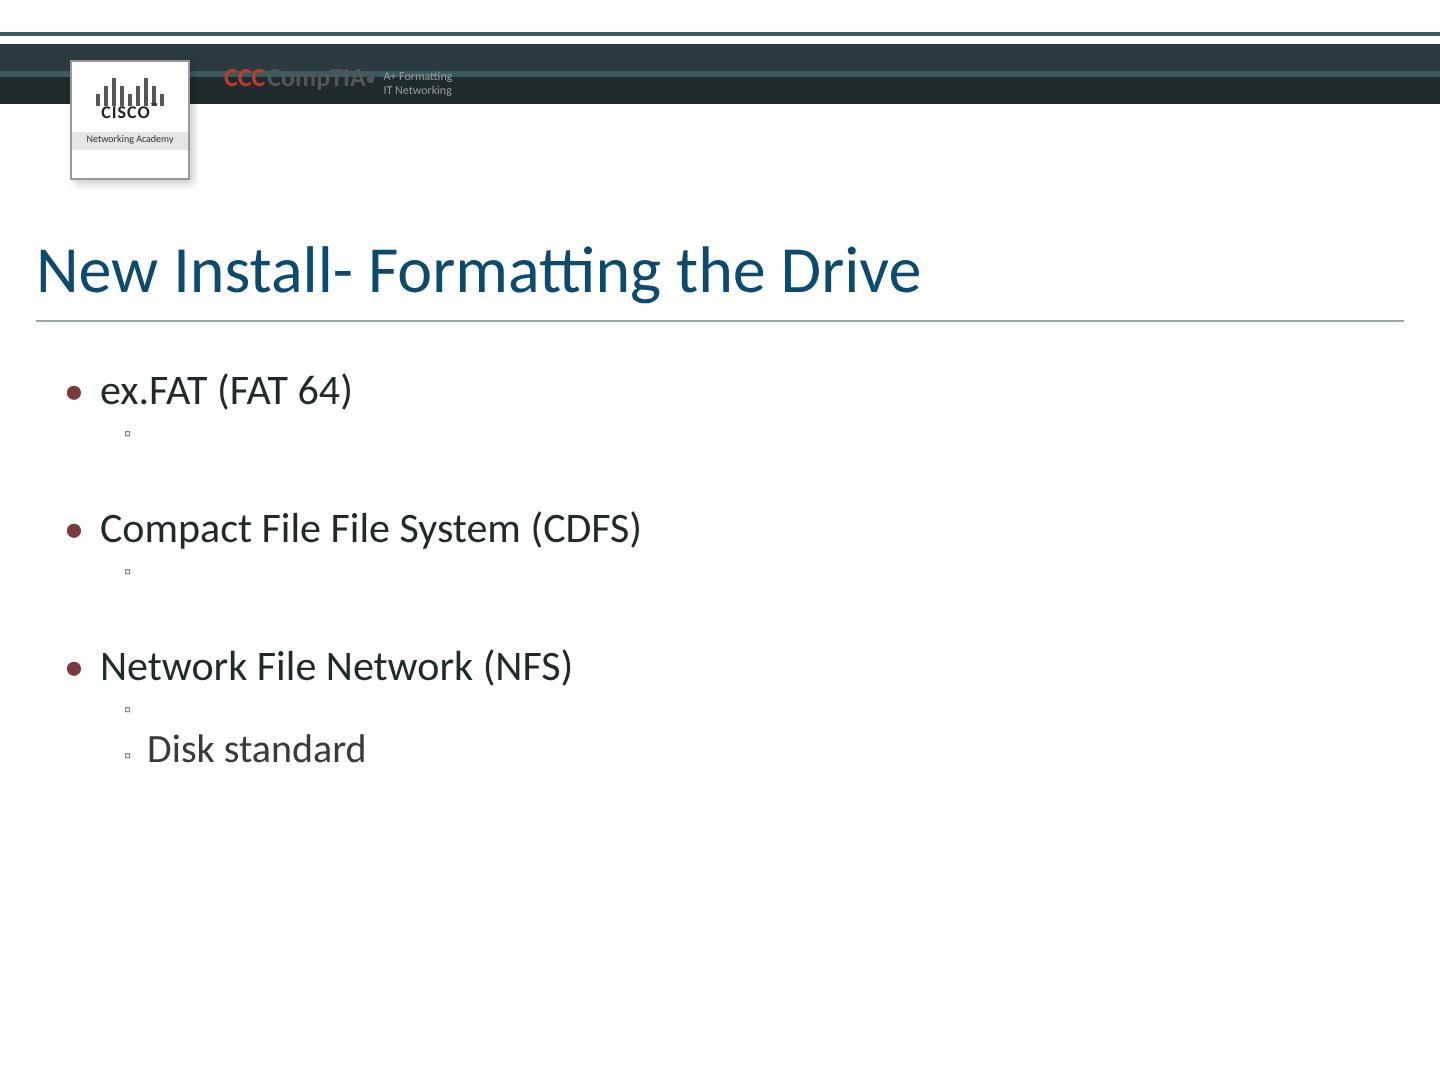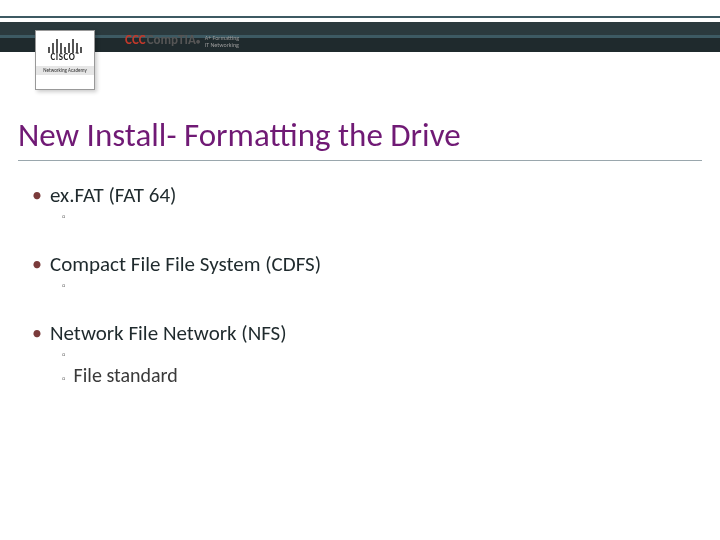--- a/index.html
+++ b/index.html
@@ -76,21 +76,21 @@
       font-size: 5px;
       color: #333;
       background: #e6e6e6;
       margin-top: 4px;
       padding: 2px;
       line-height: 1;
     }
     .badge-comptia {
       position: absolute;
       top: 32px;
-      left: 125px;
+      left: 112px;
       width: 120px;
       height: 44px;
       display: flex;
       align-items: flex-start;
     }
     .comptia-main {
       font-size: 13px;
       font-weight: bold;
       color: #555;
     }
@@ -101,21 +101,21 @@
       color: #999;
       line-height: 1.1;
       padding-top: 3px;
       padding-left: 4px;
     }
     .title {
       position: absolute;
       top: 115px;
       left: 18px;
       font-size: 33px;
-      color: #701a75;
+      color: #0c4a6e;
       font-weight: 400;
     }
     .title-underline {
       position: absolute;
       top: 160px;
       left: 18px;
       right: 18px;
       height: 1px;
       background: #9aa7ad;
     }
@@ -215,16 +215,16 @@
 
   <div class="bullet-item">
     <span class="bullet-dot">•</span>
     <span>Network File Network (NFS)</span>
   </div>
   <div class="sub-item">
     <span class="sub-marker">▫</span>
   </div>
   <div class="sub-item">
     <span class="sub-marker">▫</span>
-    <span>File standard</span>
+    <span>Disk standard</span>
   </div>
 
 </div>
 
 </body></html>

